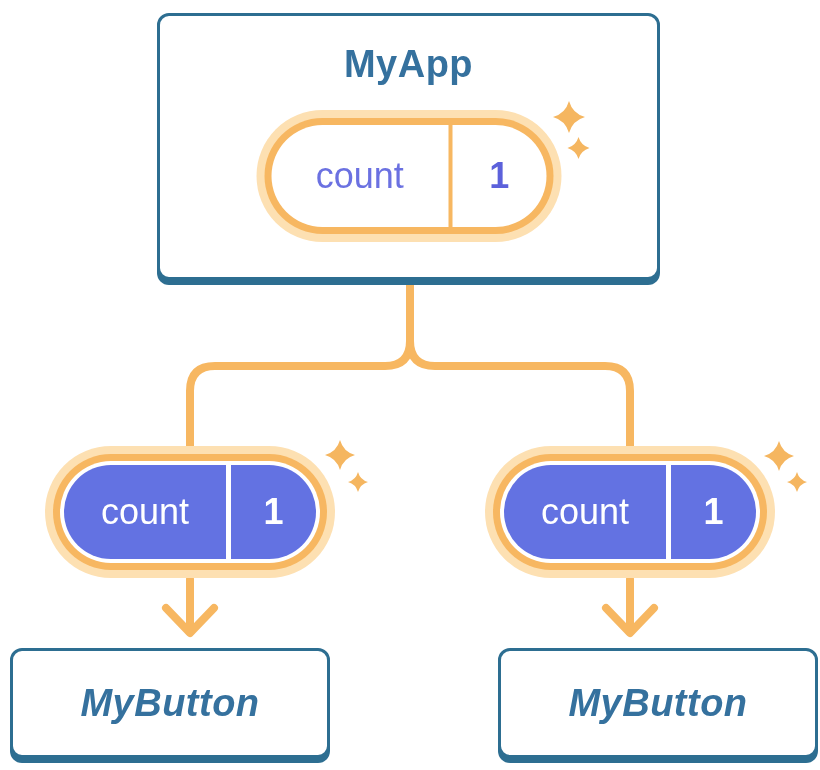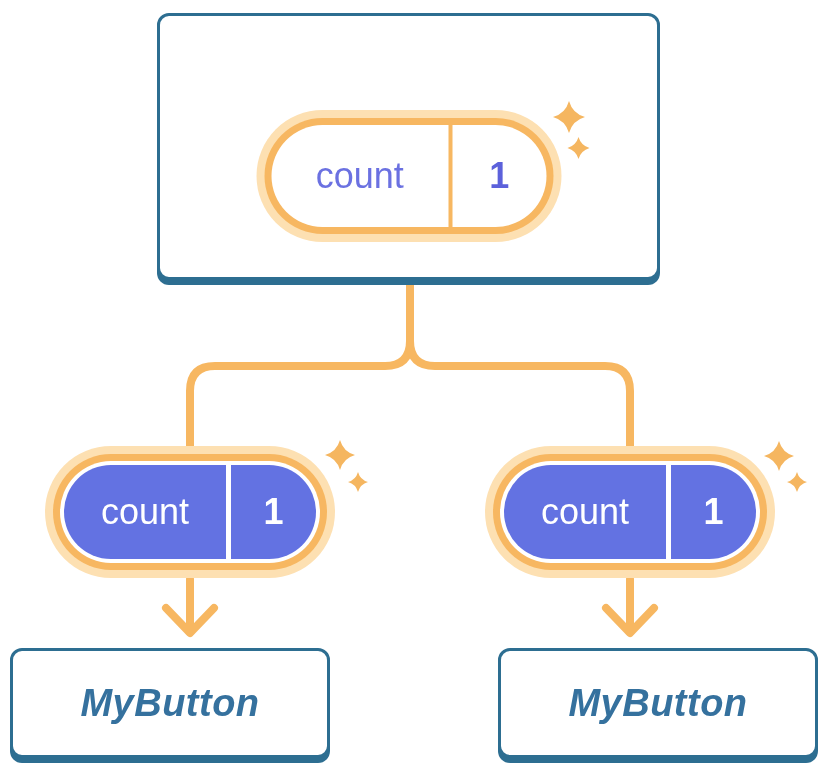--- a/index.html
+++ b/index.html
@@ -94,20 +94,21 @@
       <path class="stroke-orange" d="M190 579 L190 632"></path>
       <path class="stroke-orange" d="M166 608 L190 633 L214 608"></path>
     </g>
     <g>
       <path class="stroke-orange" d="M630 579 L630 632"></path>
       <path class="stroke-orange" d="M606 608 L630 633 L654 608"></path>
     </g>
   </svg>
 
   <div class="card card-root">
+    <div class="card-title">MyApp</div>
     <div class="pill outline">
       <div class="ring">
         <div class="body">
           <span class="cell label">count</span>
           <span class="divider"></span>
           <span class="cell value">1</span>
         </div>
       </div>
     </div>
   </div>

